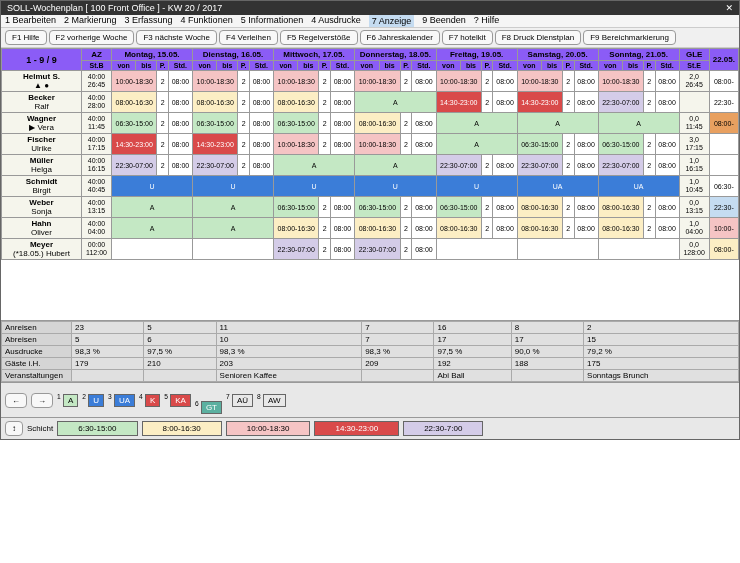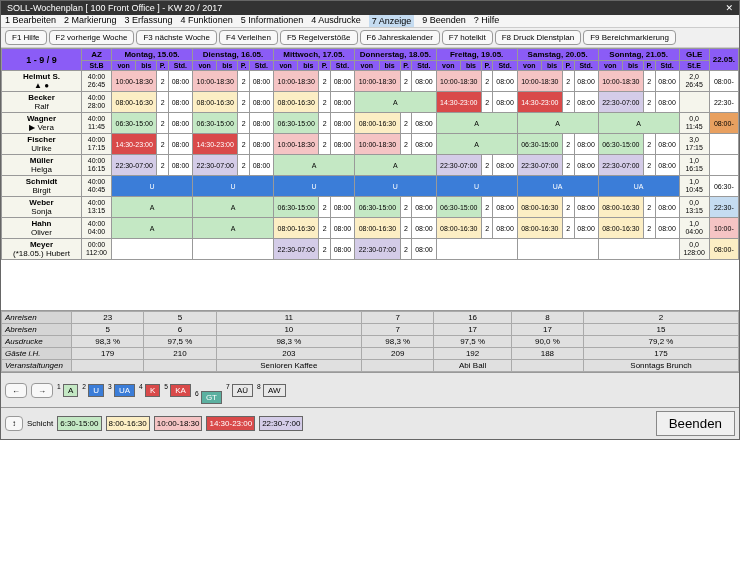--- a/index.html
+++ b/index.html
@@ -27,27 +27,27 @@
 .c-yellow { background: #fceec4; }
 .c-purple { background: #d4cce8; }
 .c-green { background: #c4e8c4; }
 .c-blue { background: #3b7dd8; color: #fff; }
 .c-red { background: #d94a4a; color: #fff; }
 .c-teal { background: #5bb0a0; color:#fff;margin-top:15px; }
 .c-orange { background: #e8a060; }
 .c-ltblue { background: #c5dcf1; }
 .summary { background: #e0e0e0; border-top: 1px solid #999; }
 .summary table { border-collapse: collapse; width: 100%; font-size: 8px; }
-.summary td { border: 1px solid #aaa; padding: 1px 3px; text-align: center; }
-.summary td:first-child { text-align: left; background: #d5d5d5; width: 70px; font-style: italic; }
+.summary td { border: 1px solid #aaa; padding: 1px 3px; text-align: left; }
+.summary td:first-child { text-align: left; background: #d5d5d5; width: 70px; }
 .statusbar { background: #5a7a8a; color: #fff; padding: 2px 6px; font-size: 8px; }
 .legend-row { background: #e8e8e8; padding: 3px 4px; display: flex; gap: 4px; align-items: center; flex-wrap: wrap; font-size: 8px; border-top:1px solid #999; }
 .leg { border: 1px solid #666; padding: 1px 4px; display: inline-block; }
 .shift-row { background: #e8e8e8; padding: 3px 4px; display: flex; gap: 4px; align-items: center; font-size: 8px; border-top:1px solid #999; }
-.shift-box { border: 1px solid #666; padding: 2px 2px; text-align: center; }
+.shift-box { border: 1px solid #666; padding: 2px 20px; text-align: center; }
 .end-btn { margin-left: auto; border: 1px solid #888; background: #f0f0f0; padding: 4px 12px; cursor: pointer; }
 .nav-cell { background:#eee; width:80px; font-size:9px; }
 </style>
 </head>
 <body>
 
 <div class="app">
 
   <div class="titlebar">
     <span>SOLL-Wochenplan  [ 100 Front Office ] - KW 20 / 2017</span>
@@ -409,16 +409,15 @@
     </div>
 
   <div class="shift-row" id="shiftrow">
       <span class="tbtn">↕</span>
       <span>Schicht</span>
       <span class="shift-box c-green">6:30-15:00</span>
       <span class="shift-box c-yellow">8:00-16:30</span>
       <span class="shift-box c-pink">10:00-18:30</span>
       <span class="shift-box c-red">14:30-23:00</span>
       <span class="shift-box c-purple">22:30-7:00</span>
-      <button class="end-btn">Beenden</button>
     </div>
 
 </div>
 
 </body></html>

